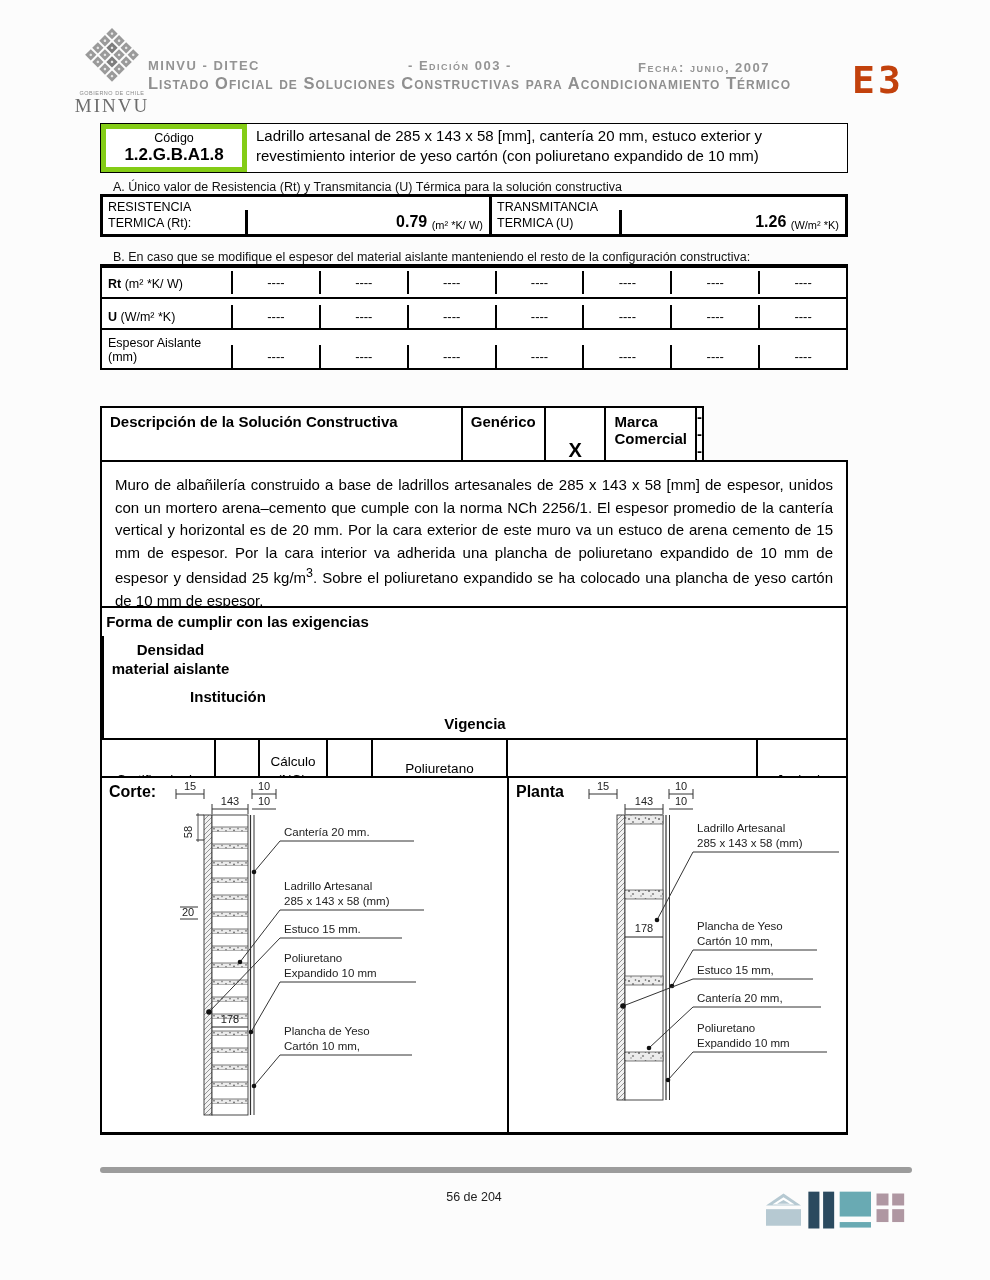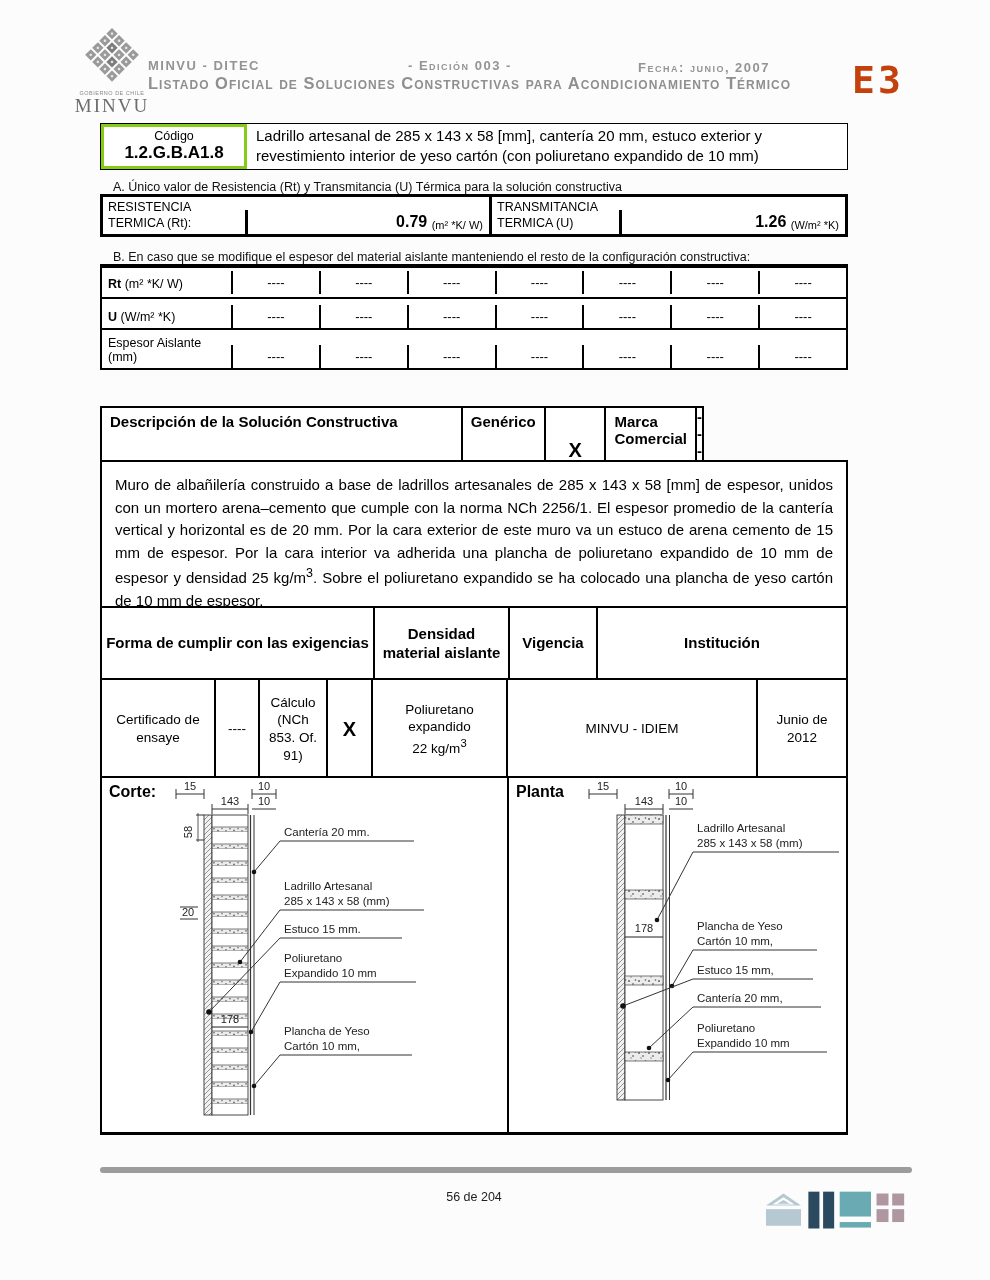--- a/index.html
+++ b/index.html
@@ -14,21 +14,21 @@
   .minvu-name{font-family:"Liberation Serif",serif;font-size:19px;color:#6d6d6d;letter-spacing:2px;text-align:center;line-height:1;}
   
   .tbl{position:absolute;border:2px solid #000;background:#fff;box-sizing:border-box;}
   .frow{display:flex;}
   .cell{box-sizing:border-box;}
   .bl{border-left:2px solid #000;}
   .bt{border-top:2px solid #000;}
   .sec-head{position:absolute;font-size:12.5px;color:#111;}
   
   .codebox{border-width:1px;}
-  .code-cell{width:146px;border:3px solid #84cc16;text-align:center;padding:2px 0;}
+  .code-cell{width:146px;border:5px solid #84cc16;text-align:center;padding:2px 0;}
   .code-label{font-size:12.5px;}
   .code-value{font-size:17px;font-weight:bold;}
   .code-desc{flex:1;padding:2px 9px;font-size:15px;line-height:1.35;}
   
   .rt-tbl{border-width:3px;}
   .rt-label{font-size:12.5px;padding:3px 5px;line-height:1.25;}
   .rt-val{font-size:16px;font-weight:bold;text-align:right;padding:3px 6px;align-self:flex-end;}
   .rt-unit{font-size:11px;font-weight:normal;}
   .bl3{border-left:3px solid #000;}
   
@@ -169,25 +169,25 @@
     <div class="cell bl d-x" style="width:69px;">X</div>
     <div class="cell bl d-head" style="width:94px;">Marca Comercial</div>
     <div class="cell bl d-x" style="flex:1;font-size:15px;">-----</div>
   </div>
 
   <div class="tbl" style="left:100px;top:460px;width:748px;min-height:148px;">
     <div class="para"><span>Muro de albañilería construido a base de ladrillos artesanales de 285 x 143 x 58 [mm] de espesor, unidos con un mortero arena–cemento que cumple con la norma NCh 2256/1. El espesor promedio de la cantería vertical y horizontal es de 20 mm. Por la cara exterior de este muro va un estuco de arena cemento de 15 mm de espesor. Por la cara interior va adherida una plancha de poliuretano expandido de 10 mm de espesor y densidad 25 kg/m</span><sup>3</sup><span>. Sobre el poliuretano expandido se ha colocado una plancha de yeso cartón de 10 mm de espesor.</span></div>
   </div>
 
   <div class="tbl" style="left:100px;top:606px;width:748px;">
-    <div class="frow" style="min-height:70px;">
+    <div class="frow" style="min-height:70px;flex-direction:column;">
       <div class="cell f-head" style="width:271px;">Forma de cumplir con las exigencias</div>
       <div class="cell bl f-head" style="width:135px;">Densidad material aislante</div>
+      <div class="cell bl f-head" style="width:250px;">Institución</div>
       <div class="cell bl f-head" style="flex:1;">Vigencia</div>
-      <div class="cell bl f-head" style="width:250px;">Institución</div>
     </div>
     <div class="frow bt" style="min-height:98px;">
       <div class="cell f-cell" style="width:112px;">Certificado de ensaye</div>
       <div class="cell bl f-cell" style="width:44px;">----</div>
       <div class="cell bl f-cell" style="width:68px;">Cálculo (NCh 853. Of. 91)</div>
       <div class="cell bl f-cell" style="width:45px;font-size:20px;font-weight:bold;">X</div>
       <div class="cell bl f-cell" style="width:135px;">
         <span><span>Poliuretano expandido</span><br>
         <span>22 kg/m</span><sup>3</sup></span>
       </div>

